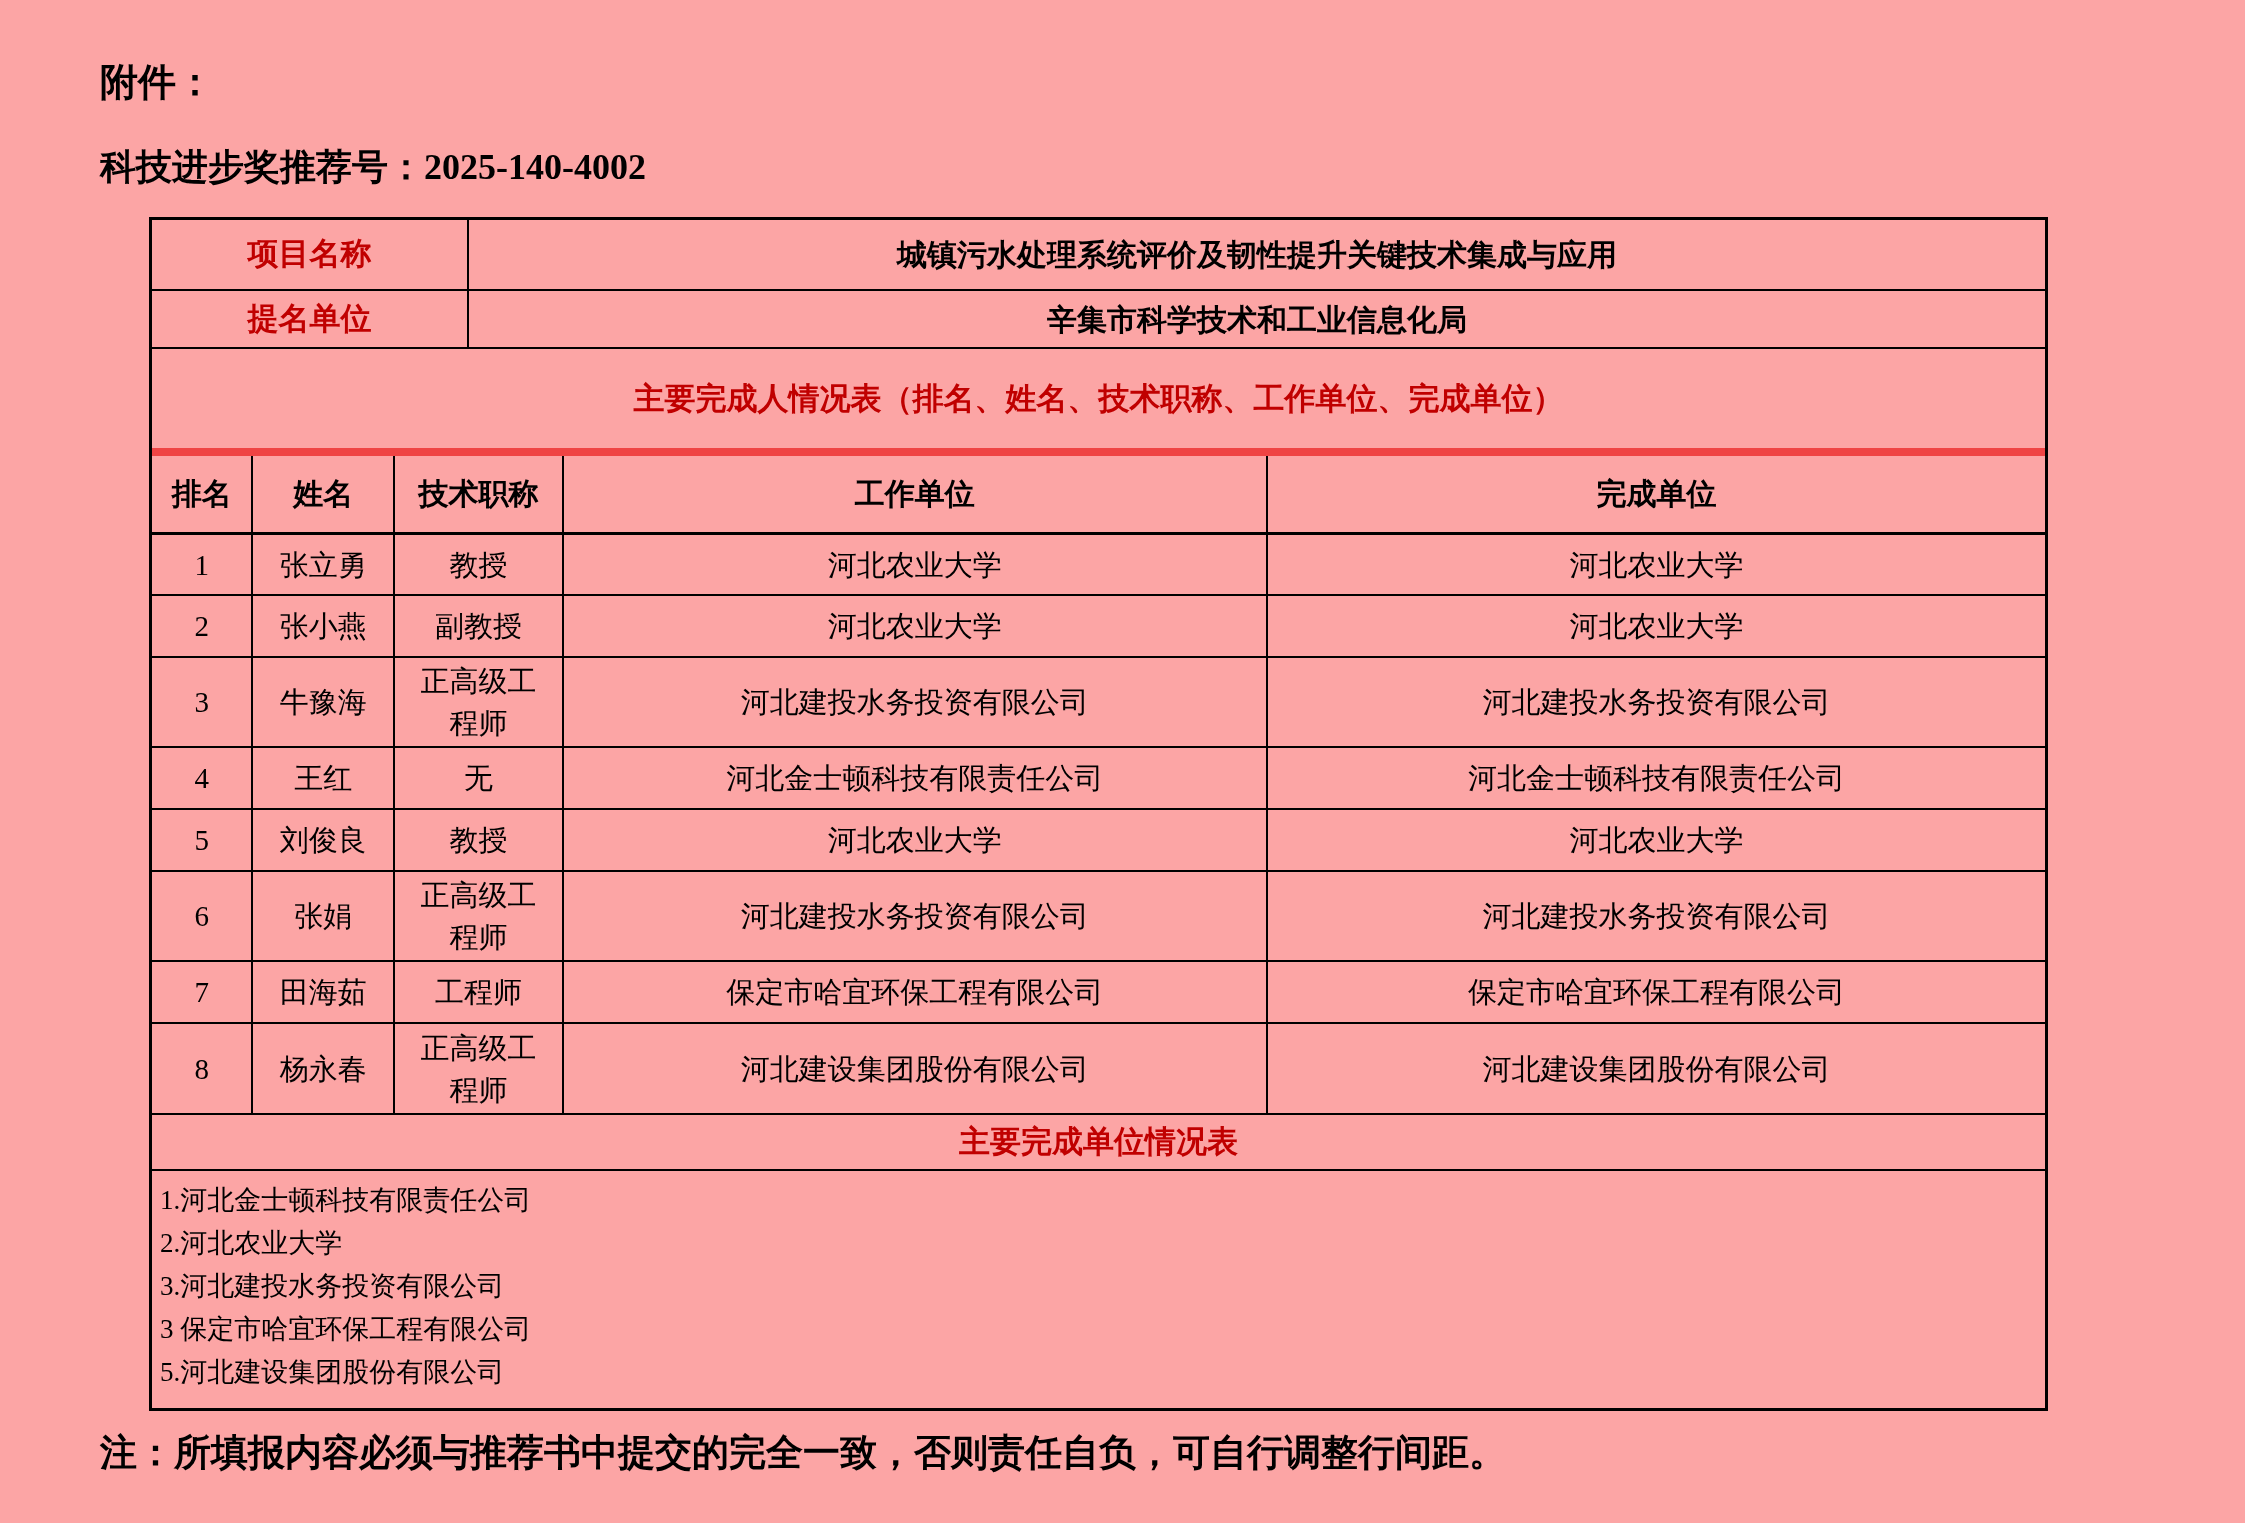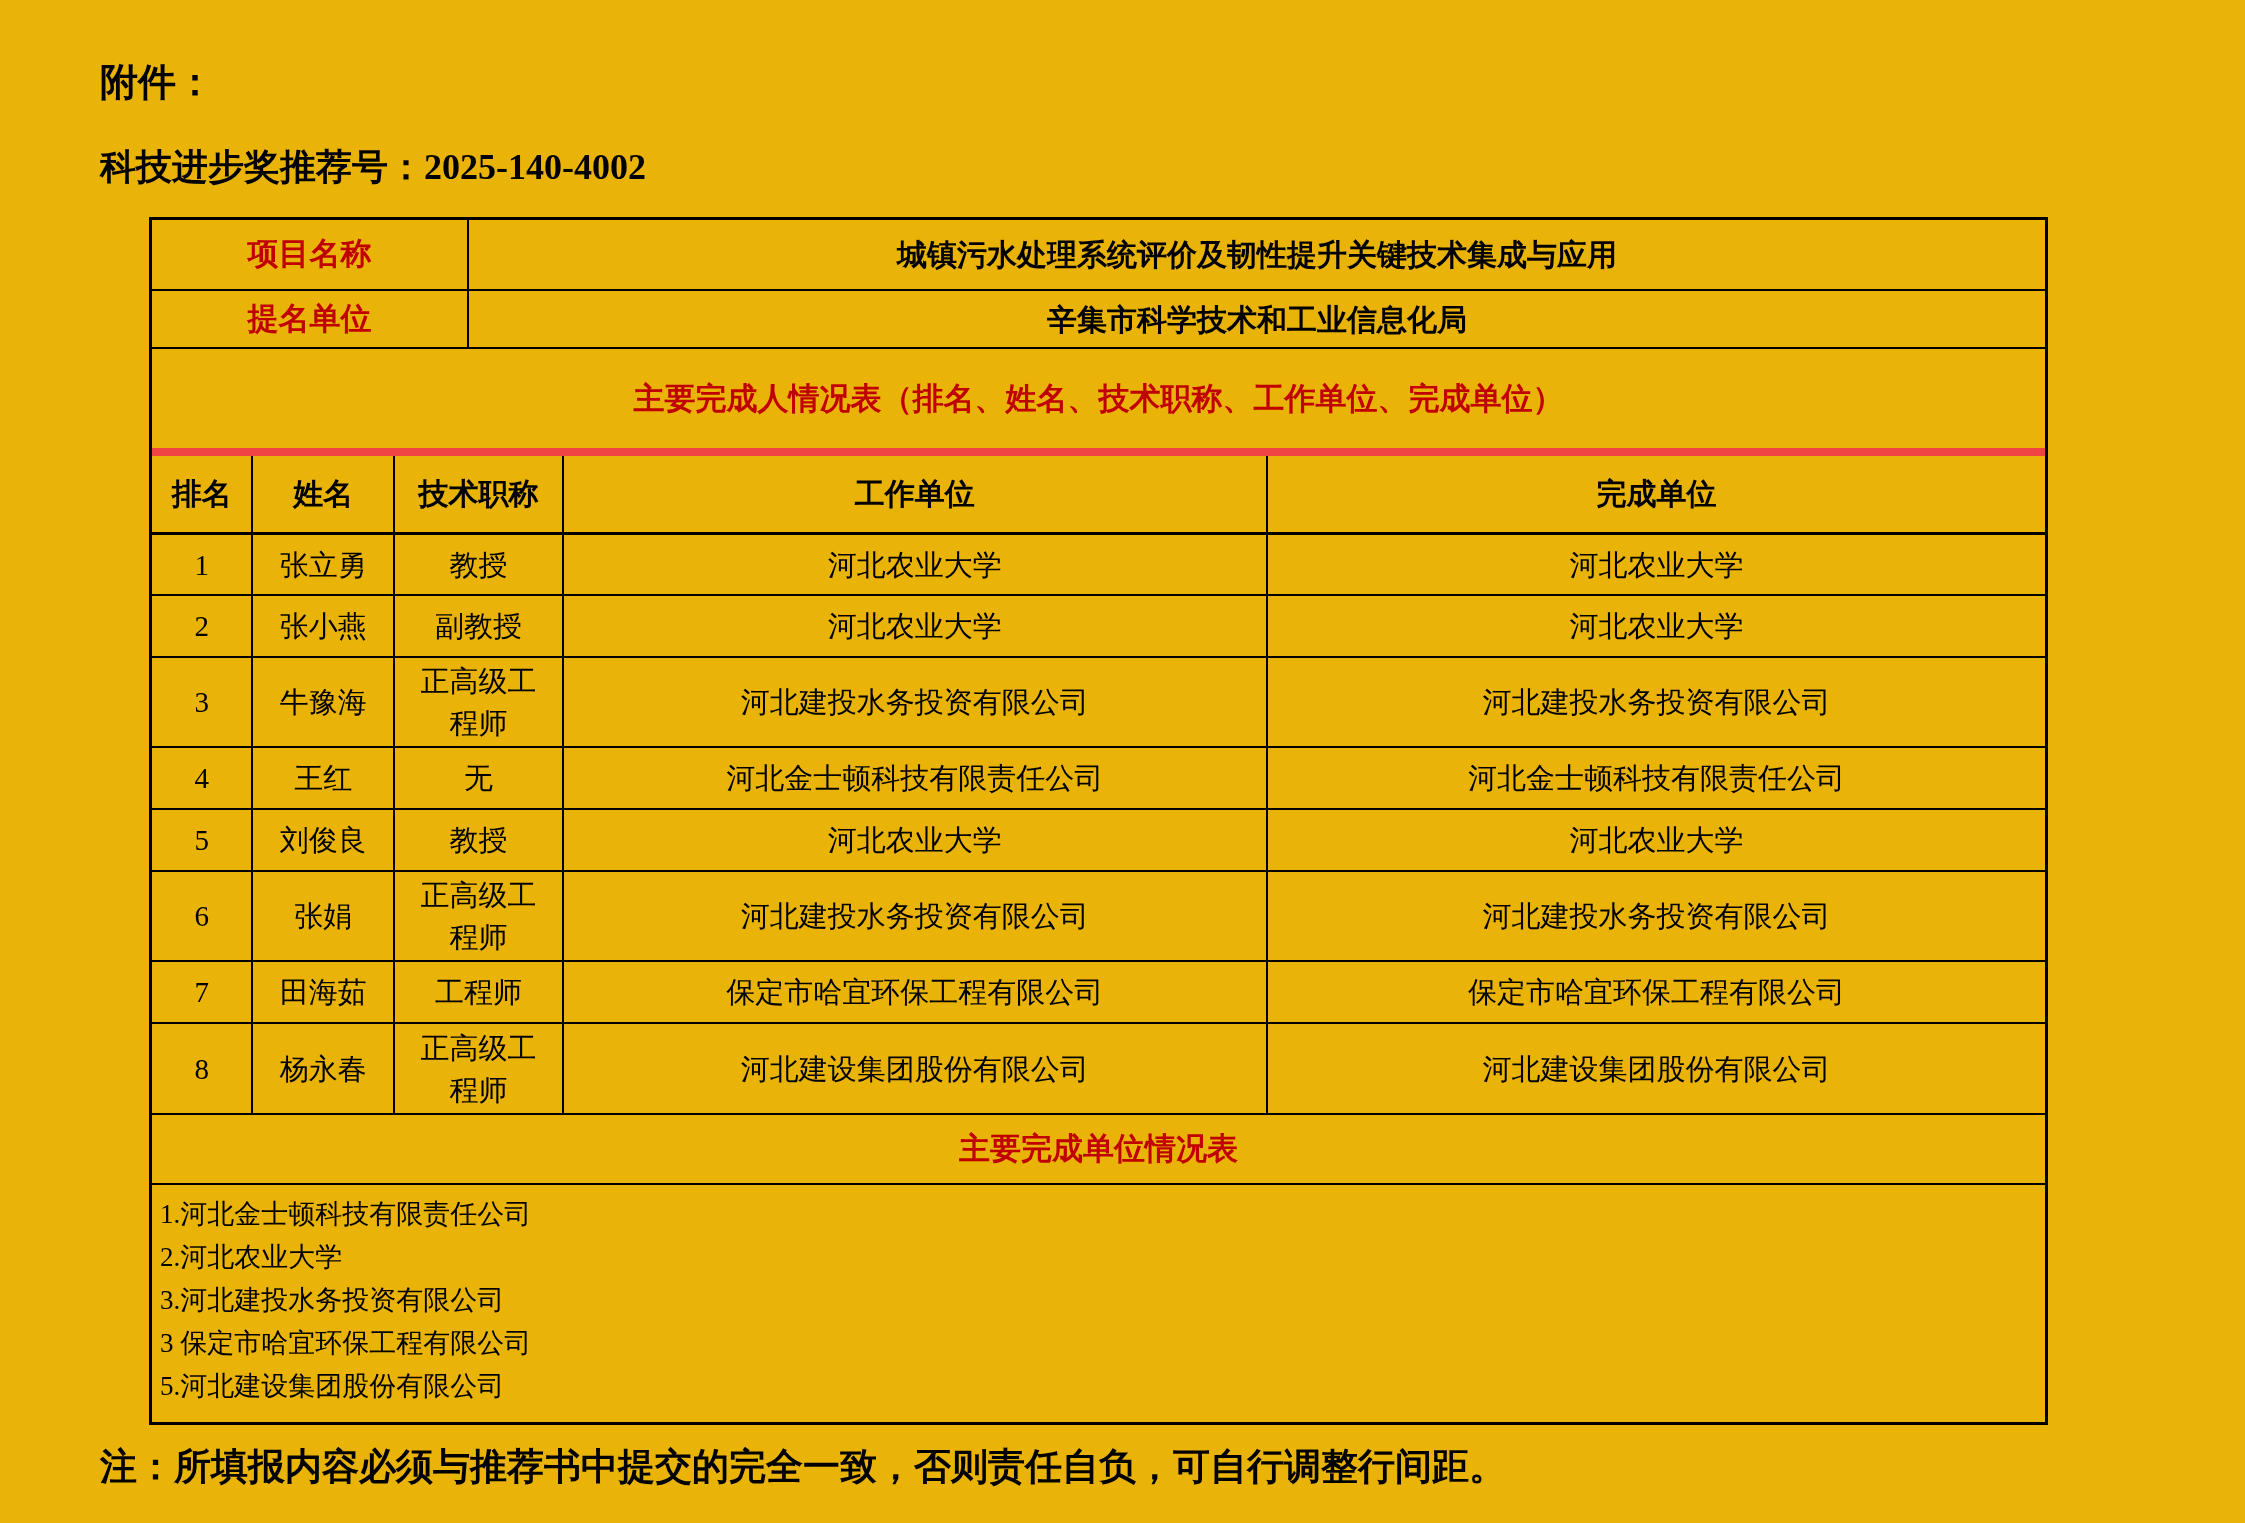--- a/index.html
+++ b/index.html
@@ -1,21 +1,21 @@
 <!DOCTYPE html>
 <html><head>
 <meta charset="utf-8">
 <style>
   * { margin: 0; padding: 0; box-sizing: border-box; }
   html, body { background: #ffffff; }
   .page {
     position: relative;
     width: 2245px;
     height: 1523px;
-    background: #eab308;
+    background: #fca5a5;
     font-family: "Liberation Serif", "DejaVu Serif", serif;
     color: #000000;
     padding: 62px 90px 0 100px;
   }
   .attachment {
     font-size: 38px;
     font-weight: bold;
     line-height: 1.1;
   }
   .rec-line {
@@ -60,21 +60,21 @@
     border-top: 2px solid #000;
     border-bottom: 8px solid #ef4444;
     height: 109px;
     display: flex;
     align-items: center;
     justify-content: center;
     font-weight: bold;
     font-size: 31px;
     color: var(--red);
   }
-  .title-row.units-title { height: 70px; border-bottom: none; }
+  .title-row.units-title { height: 56px; border-bottom: none; }
 
   .t-people tr.hdr td {
     font-weight: bold;
     font-size: 30px;
     height: 77px;
     border-bottom: 3px solid #000;
   }
   .t-people tr.r1 td { height: 62px; }
   .t-people tr.r2 td { height: 90px; }
   .t-people td.c-title { padding: 0 22px; }

